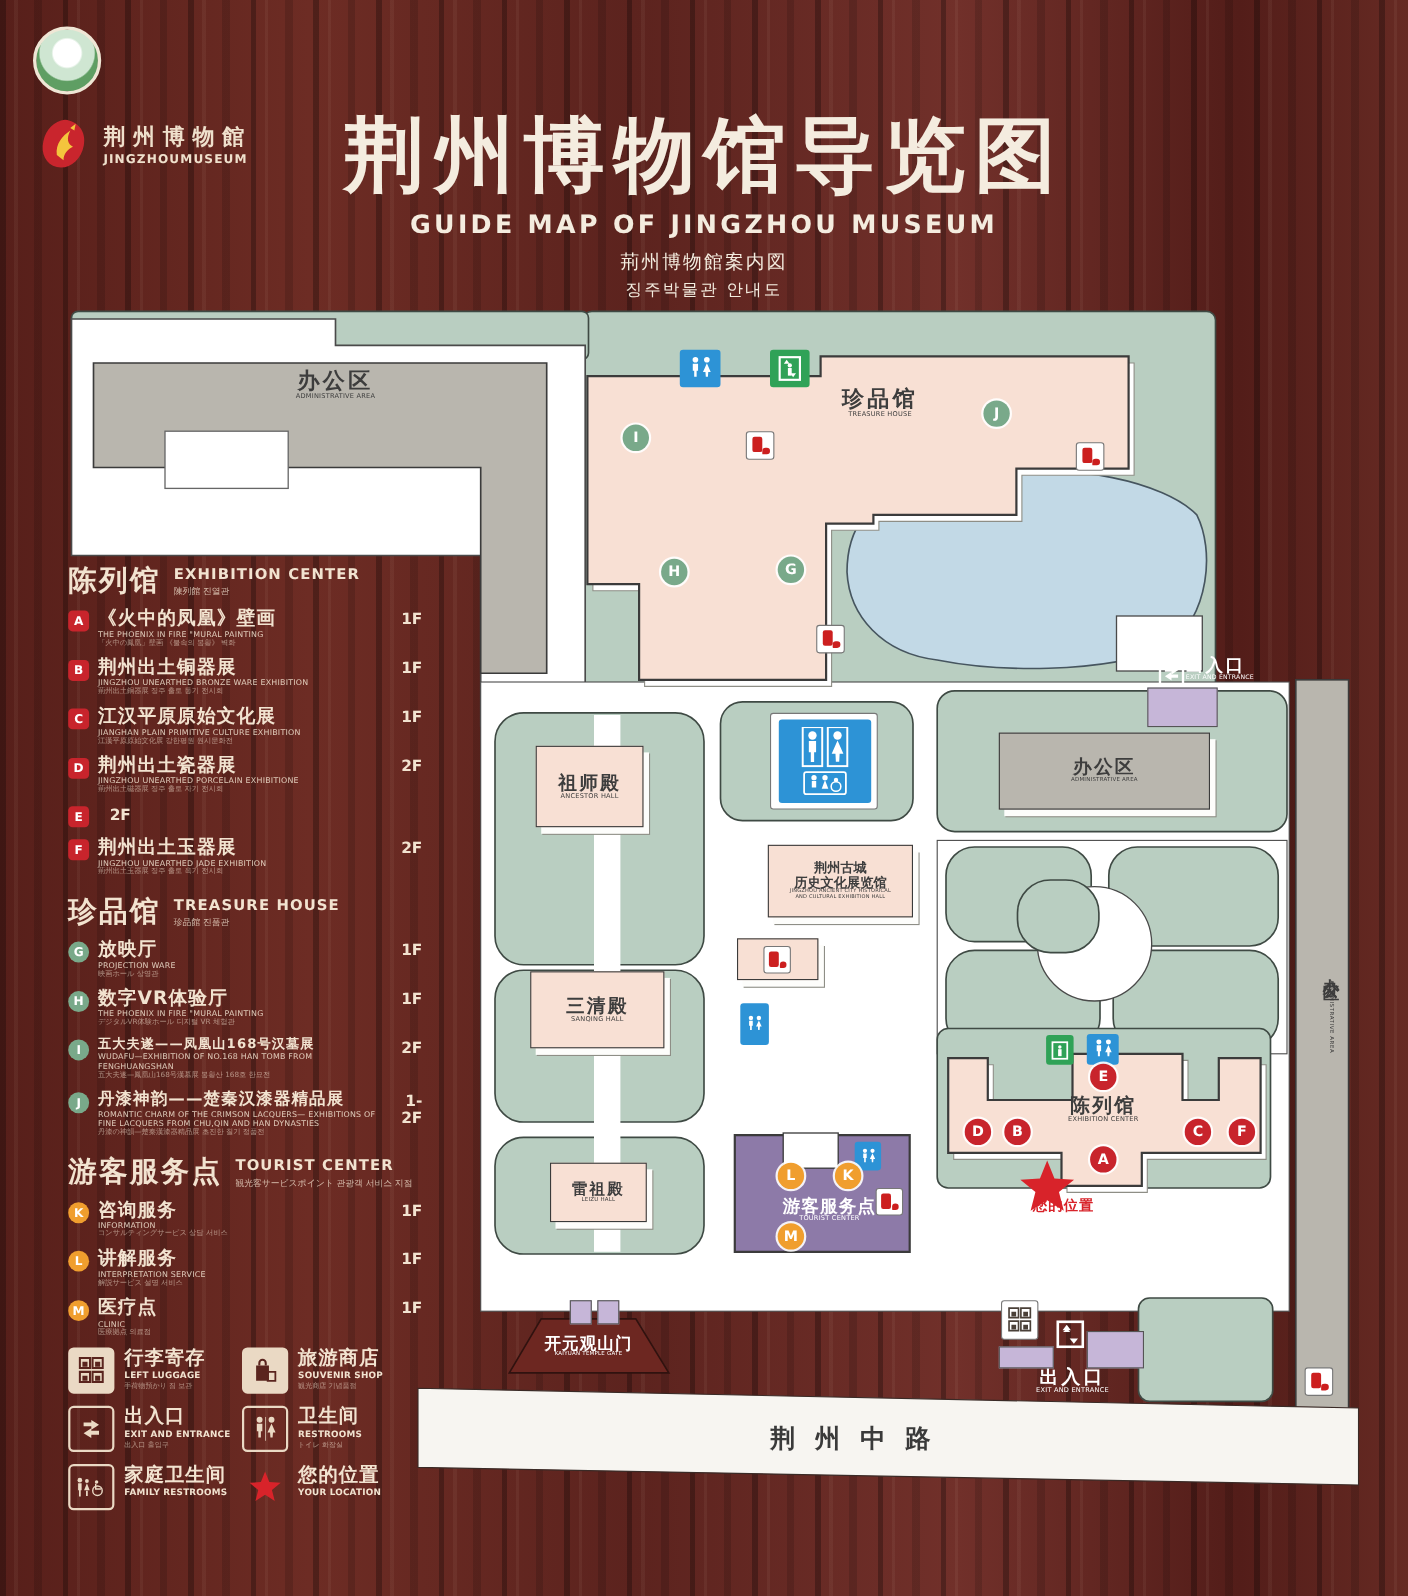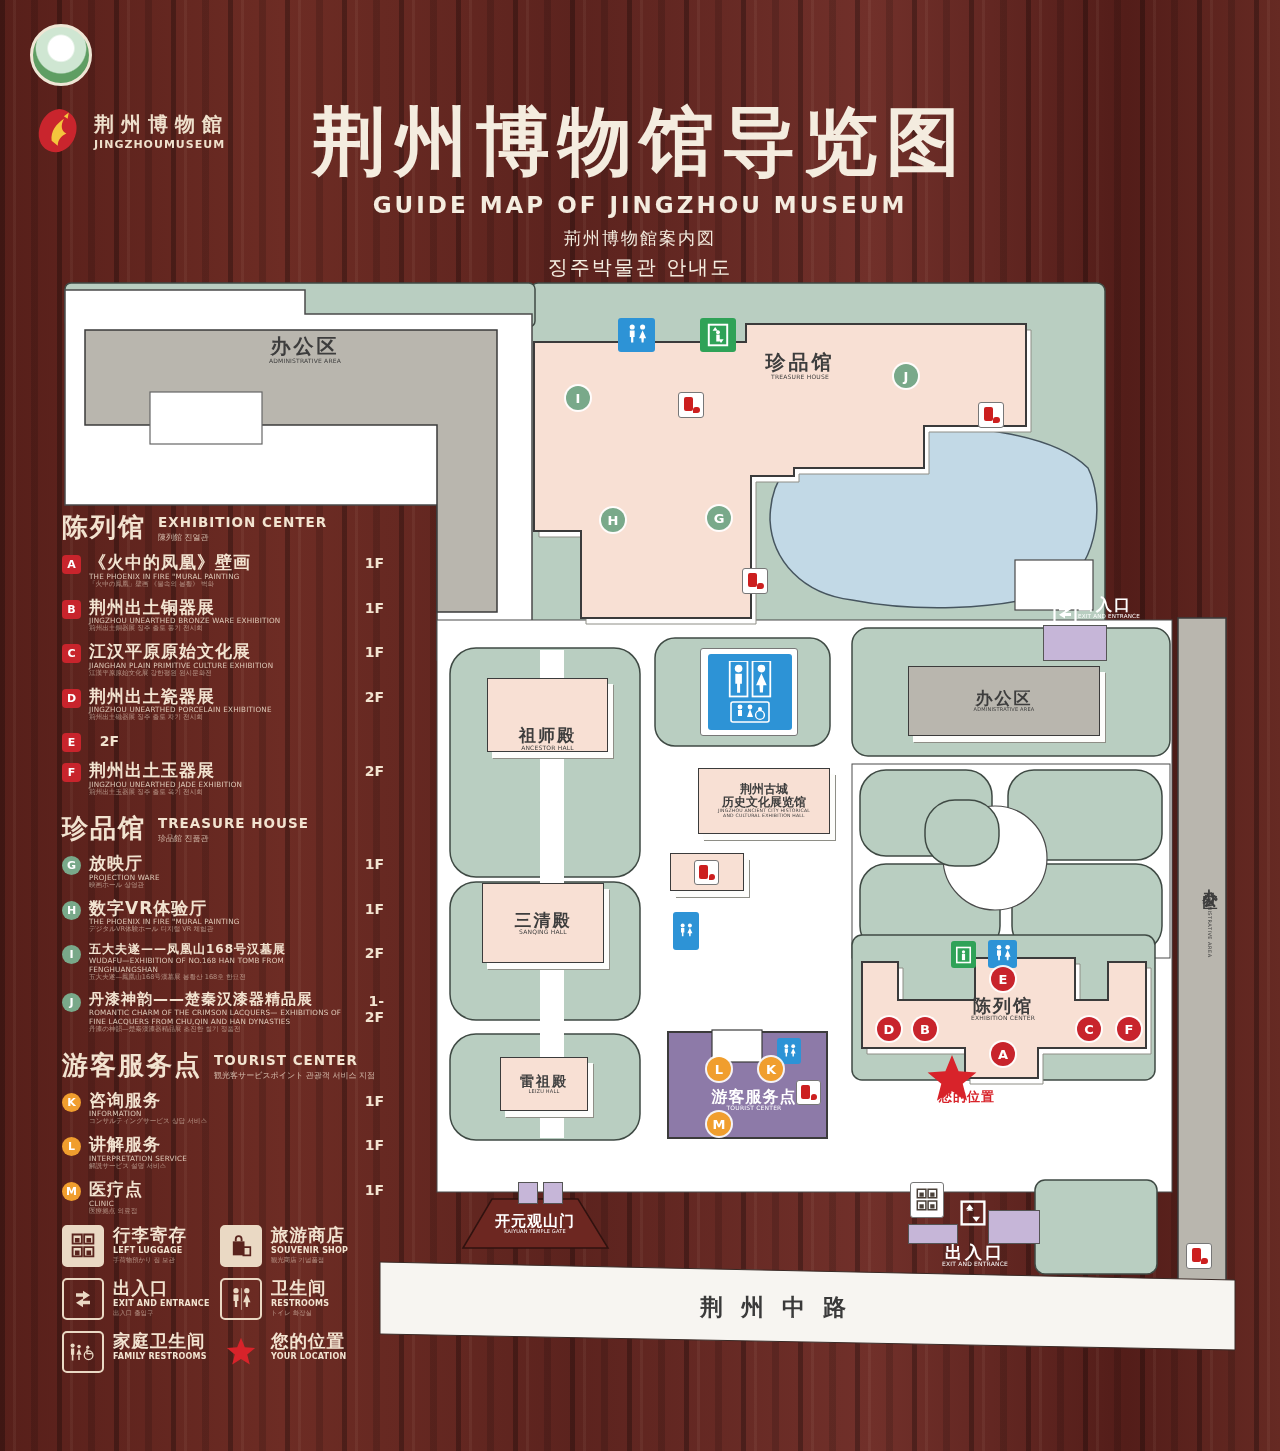--- a/index.html
+++ b/index.html
@@ -16,21 +16,21 @@
     background:radial-gradient(circle at 50% 38%,#ffffff 0 28%,#cfe6d2 32% 55%,#5f9e63 58% 78%,#2e7d46 80%);}
   .logoPhx{width:50px;height:54px;}
   .lgzh{font-size:21px;font-weight:bold;letter-spacing:3px;line-height:1.1;}
   .lgen{font-size:6.5px;font-weight:bold;letter-spacing:.4px;}
   .lgzh2{font-size:20px;font-weight:bold;letter-spacing:7px;}
   .lgen2{font-size:11px;font-weight:bold;letter-spacing:1px;}
   .titleWrap{position:absolute;left:0;right:0;top:104px;text-align:center;color:#f4ecdf;}
   .titleZh{font-size:74px;font-weight:bold;letter-spacing:8px;line-height:1;}
   .titleEn{font-size:23px;font-weight:bold;letter-spacing:3px;margin-top:14px;}
   .titleJa{font-size:17px;margin-top:9px;letter-spacing:2px;}
-  .titleKo{font-size:20px;margin-top:4px;letter-spacing:2px;}
+  .titleKo{font-size:15px;margin-top:4px;letter-spacing:2px;}
   
   .legend{position:absolute;left:62px;top:496px;width:322px;color:#f2e3d0;}
   .secHead{display:flex;align-items:flex-start;gap:12px;margin:14px 0 8px 0;}
   .secHead .szh{font-size:26px;font-weight:bold;letter-spacing:2px;}
   .secHead .sen{font-size:13.5px;font-weight:bold;letter-spacing:1px;padding-top:4px;}
   .secHead .ssub{font-size:8px;opacity:.75;margin-top:2px;}
   .lgItem{display:flex;align-items:flex-start;gap:8px;margin-bottom:9px;}
   .lgmk{flex:0 0 auto;width:19px;height:19px;margin-top:2px;display:flex;align-items:center;justify-content:center;
     color:#fff;font-size:11px;font-weight:bold;}
   .mkred{background:#c8242c;border-radius:4px;}
@@ -160,27 +160,27 @@
   </div>
 
   <div class="mlabel" style="left:220px;top:336px;width:170px;">
     <span class="zh" style="font-size:20px;letter-spacing:3px;">办公区</span>
     <span class="en">ADMINISTRATIVE AREA</span>
   </div>
   <div class="mlabel" style="left:735px;top:352px;width:130px;">
     <span class="zh" style="font-size:20px;letter-spacing:3px;">珍品馆</span>
     <span class="en">TREASURE HOUSE</span>
   </div>
-  <div class="bldg" style="left:487px;top:678px;width:121px;height:74px;justify-content:flex-end;">
+  <div class="bldg" style="left:487px;top:678px;width:98px;height:74px;">
     <div class="mlabel" style="position:static;">
       <span class="zh" style="font-size:17px;letter-spacing:2px;">祖师殿</span>
       <span class="en">ANCESTOR HALL</span>
     </div>
   </div>
-  <div class="bldg" style="left:482px;top:883px;width:122px;height:80px;">
+  <div class="bldg" style="left:482px;top:883px;width:122px;height:70px;">
     <div class="mlabel" style="position:static;">
       <span class="zh" style="font-size:17px;letter-spacing:2px;">三清殿</span>
       <span class="en">SANQING HALL</span>
     </div>
   </div>
   <div class="bldg" style="left:500px;top:1057px;width:88px;height:54px;">
     <div class="mlabel" style="position:static;">
       <span class="zh" style="font-size:14px;letter-spacing:2px;">雷祖殿</span>
       <span class="en" style="font-size:5px;">LEIZU HALL</span>
     </div>

